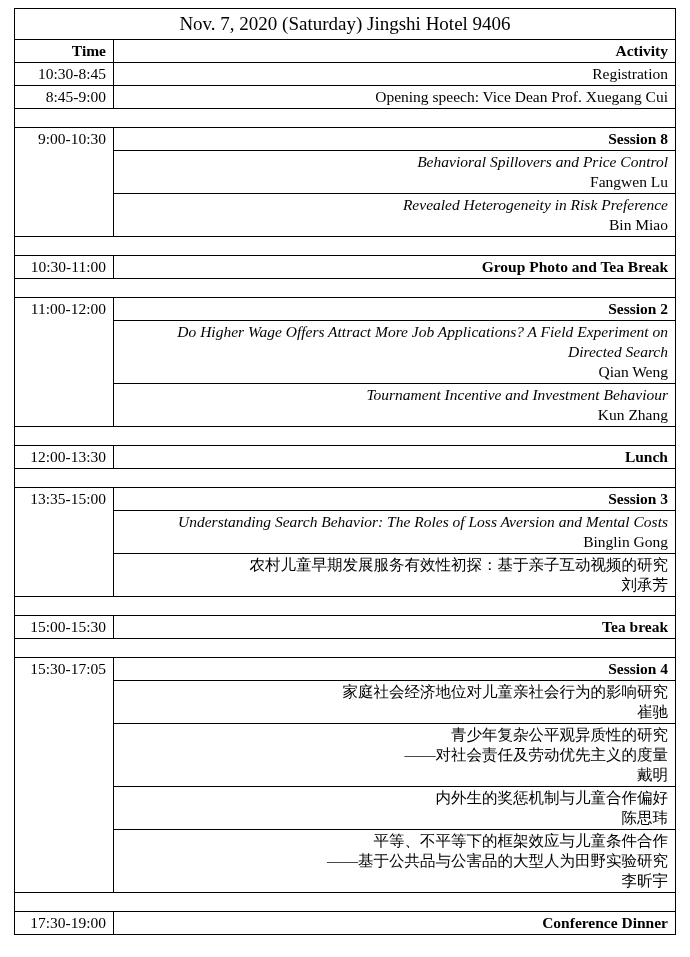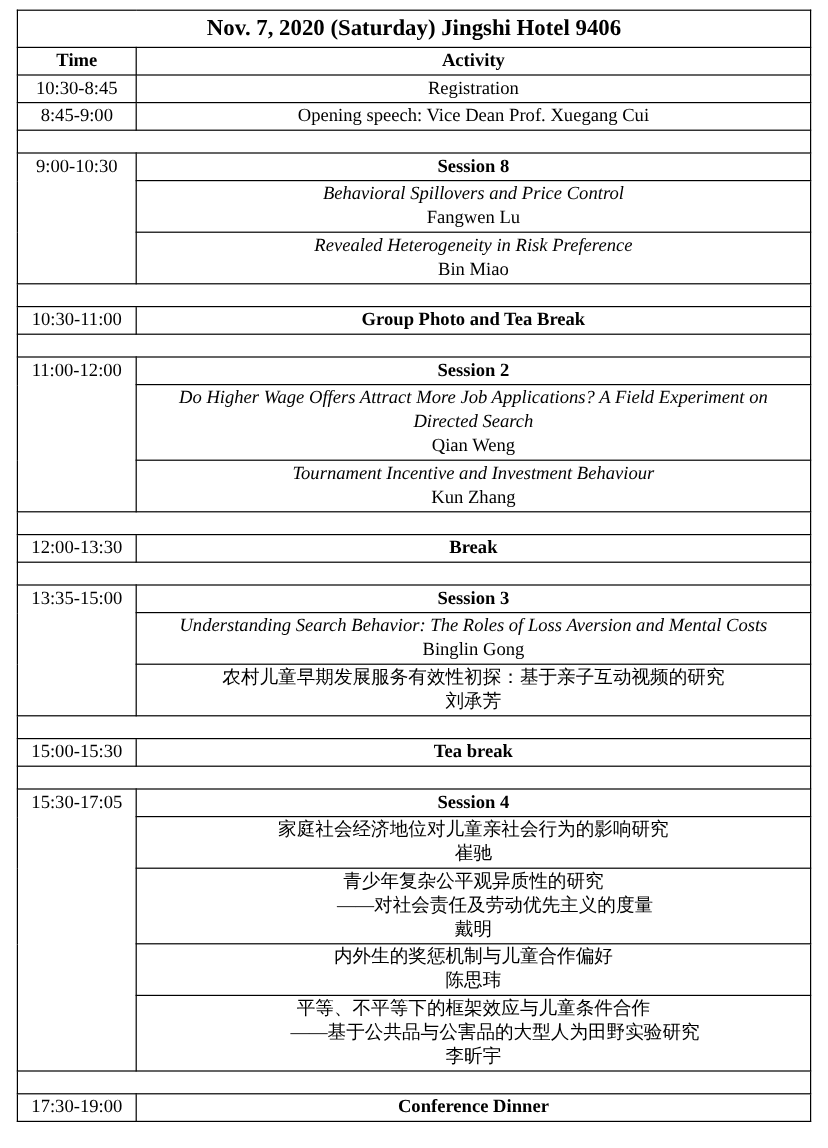--- a/index.html
+++ b/index.html
@@ -21,27 +21,27 @@
     width: 662px;
     border-collapse: collapse;
     table-layout: fixed;
   }
   .schedule-table td, .schedule-table th {
     border: 1.5px solid #000000;
     padding: 1px 7px;
     vertical-align: top;
     font-size: 15.5px;
     line-height: 20px;
-    text-align: center;
+    text-align: right;
     overflow: hidden;
   }
   .col-time { width: 99px; }
   td.title-cell {
     text-align: center;
-    font-weight: bold;
+    font-weight: normal;
     font-size: 19px;
     line-height: 26px;
     padding: 2px 20px;
   }
   .bold { font-weight: bold; }
   tr.spacer-row td { height: 18px; padding: 0; }
   tr.simple-row td { height: 18px; }
   .talk-title.italic { font-style: italic; }
   .cjk { font-size: 16px; line-height: 24px; }
   .line { display: block; }
@@ -117,21 +117,21 @@
         <td>
           <span class="line talk-title italic">Tournament Incentive and Investment Behaviour</span>
           <span class="line talk-speaker">Kun Zhang</span>
         </td>
       </tr>
       <tr class="spacer-row">
         <td colspan="2"></td>
       </tr>
       <tr class="simple-row">
         <td class="time-cell">12:00-13:30</td>
-        <td class="bold">Break</td>
+        <td class="bold">Lunch</td>
       </tr>
       <tr class="spacer-row">
         <td colspan="2"></td>
       </tr>
       <tr>
         <td class="time-cell" rowspan="3">13:35-15:00</td>
         <td class="bold">Session 3</td>
       </tr>
       <tr>
         <td>

